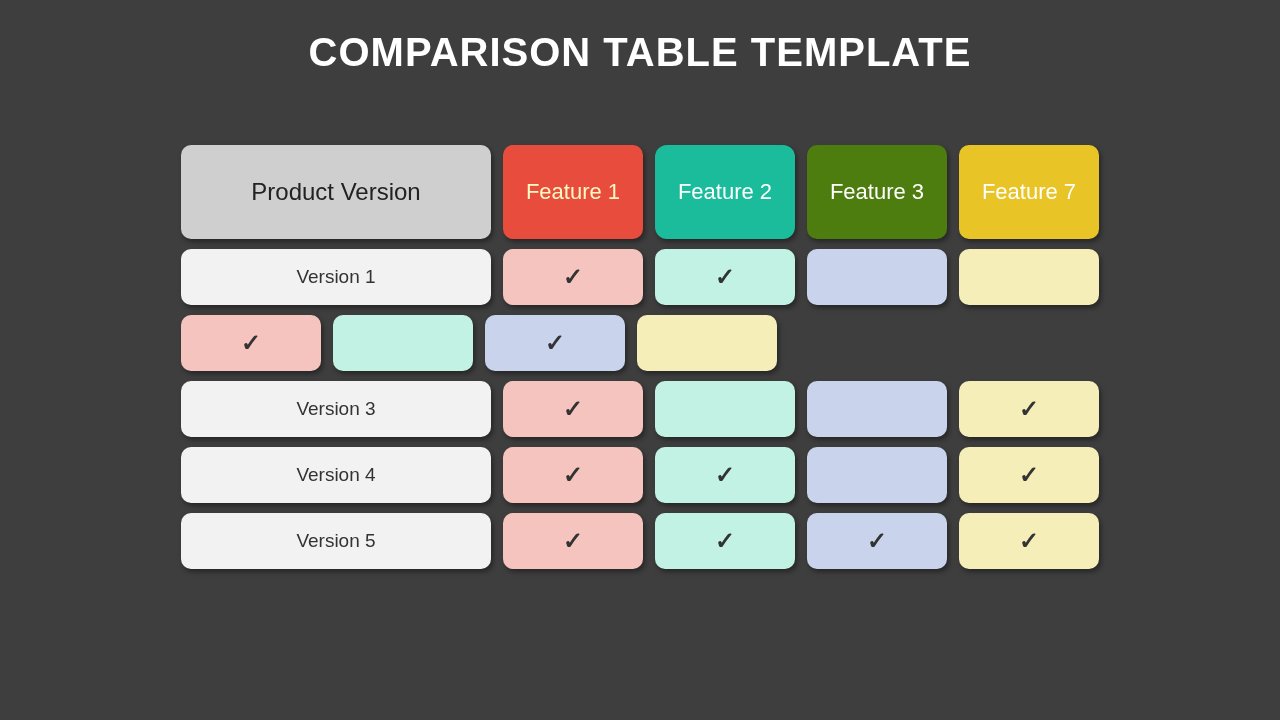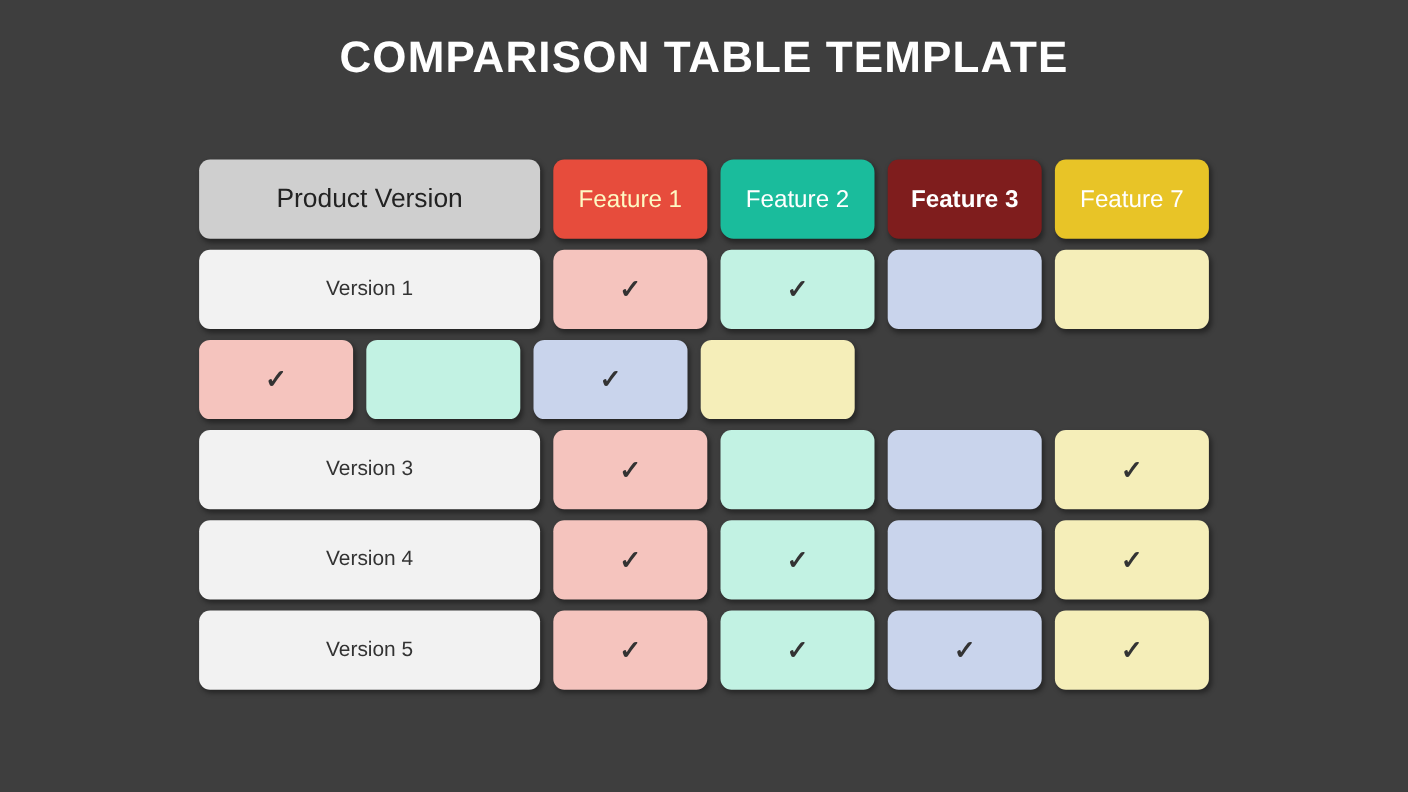--- a/index.html
+++ b/index.html
@@ -30,33 +30,33 @@
   gap: 12px;
 }
 .cell {
   border-radius: 10px;
   display: flex;
   align-items: center;
   justify-content: center;
   box-shadow: 2px 3px 5px rgba(0,0,0,0.4);
 }
 .header-cell {
-  height: 72px;
+  height: 94px;
   font-size: 22px;
 }
 .data-cell {
-  height: 72px;
+  height: 56px;
   font-size: 19px;
 }
 .col-main { width: 310px; }
 .col-feat { width: 140px; }
 .hdr-main { background: #cfcfcf; color: #222; font-size: 24px; }
 .hdr-f1 { background: #e74c3c; color: #fef9c3; }
 .hdr-f2 { background: #1abc9c; color: #fff; border-radius: 12px; }
-.hdr-f3 { background: #7f1d1d; color: #fff; font-weight: bold; }
+.hdr-f3 { background: #4d7c0f; color: #fff; }
 .hdr-f4 { background: #e8c427; color: #fff; }
 .cell-main { background: #f2f2f2; color: #333; }
 .cell-f1 { background: #f5c4be; }
 .cell-f2 { background: #c2f2e3; }
 .cell-f3 { background: #c9d4ec; }
 .cell-f4 { background: #f5eeb9; }
 .check { font-size: 24px; color: #333; font-weight: bold; }
 </style>
 </head>
 <body>

